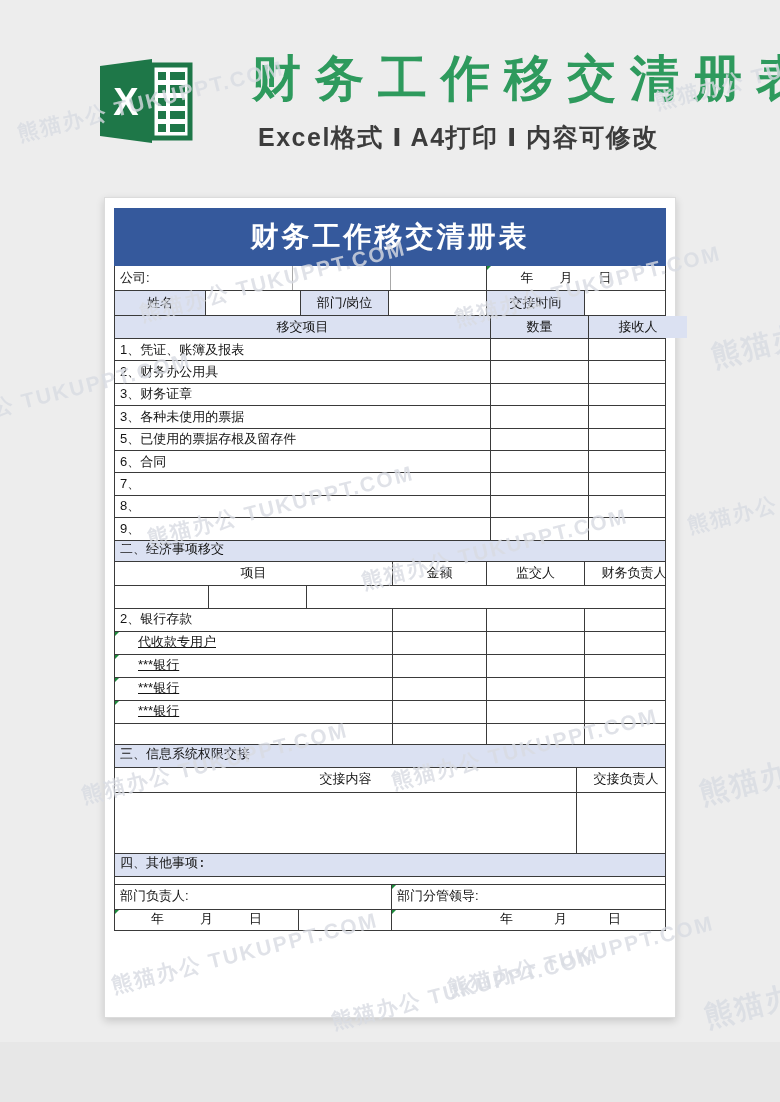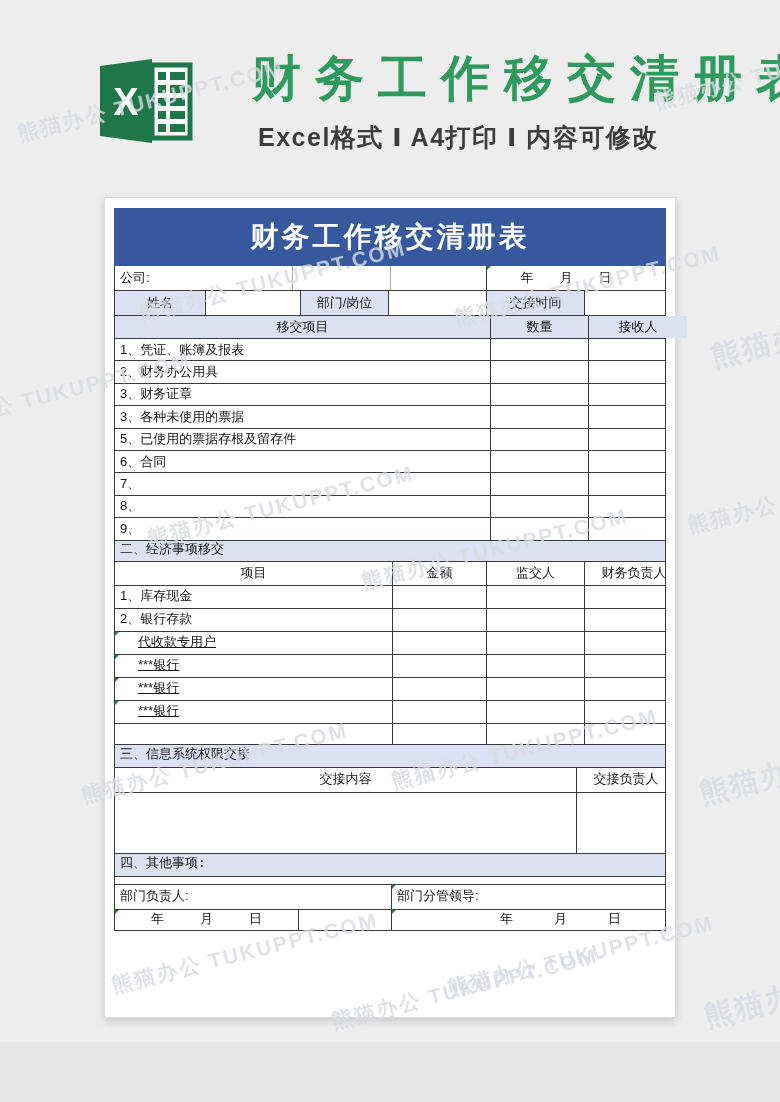--- a/index.html
+++ b/index.html
@@ -223,21 +223,20 @@
       </div>
 
       <div class="row r-s2h">
         <div class="c w278 ctr">项目</div>
         <div class="c w94 ctr">金额</div>
         <div class="c w90 ctr">监交人</div>
         <div class="c w90 ctr last">财务负责人</div>
       </div>
 
       <div class="row r-s2">
-        <div class="c w278 pl">1、库存现金</div>
         <div class="c w94"></div>
         <div class="c w90"></div>
         <div class="c w90 last"></div>
       </div>
       <div class="row r-s2">
         <div class="c w278 pl">2、银行存款</div>
         <div class="c w94"></div>
         <div class="c w90"></div>
         <div class="c w90 last"></div>
       </div>

